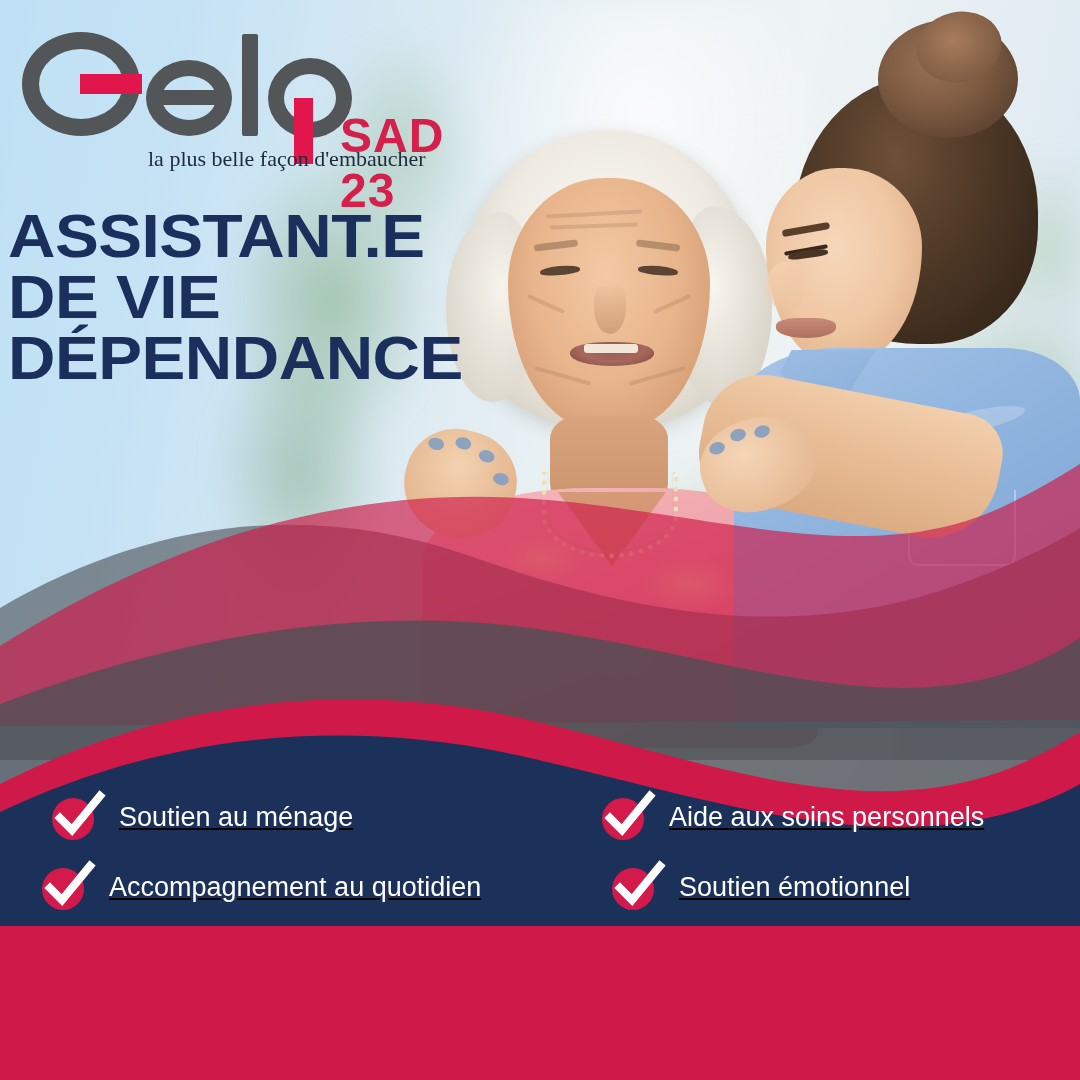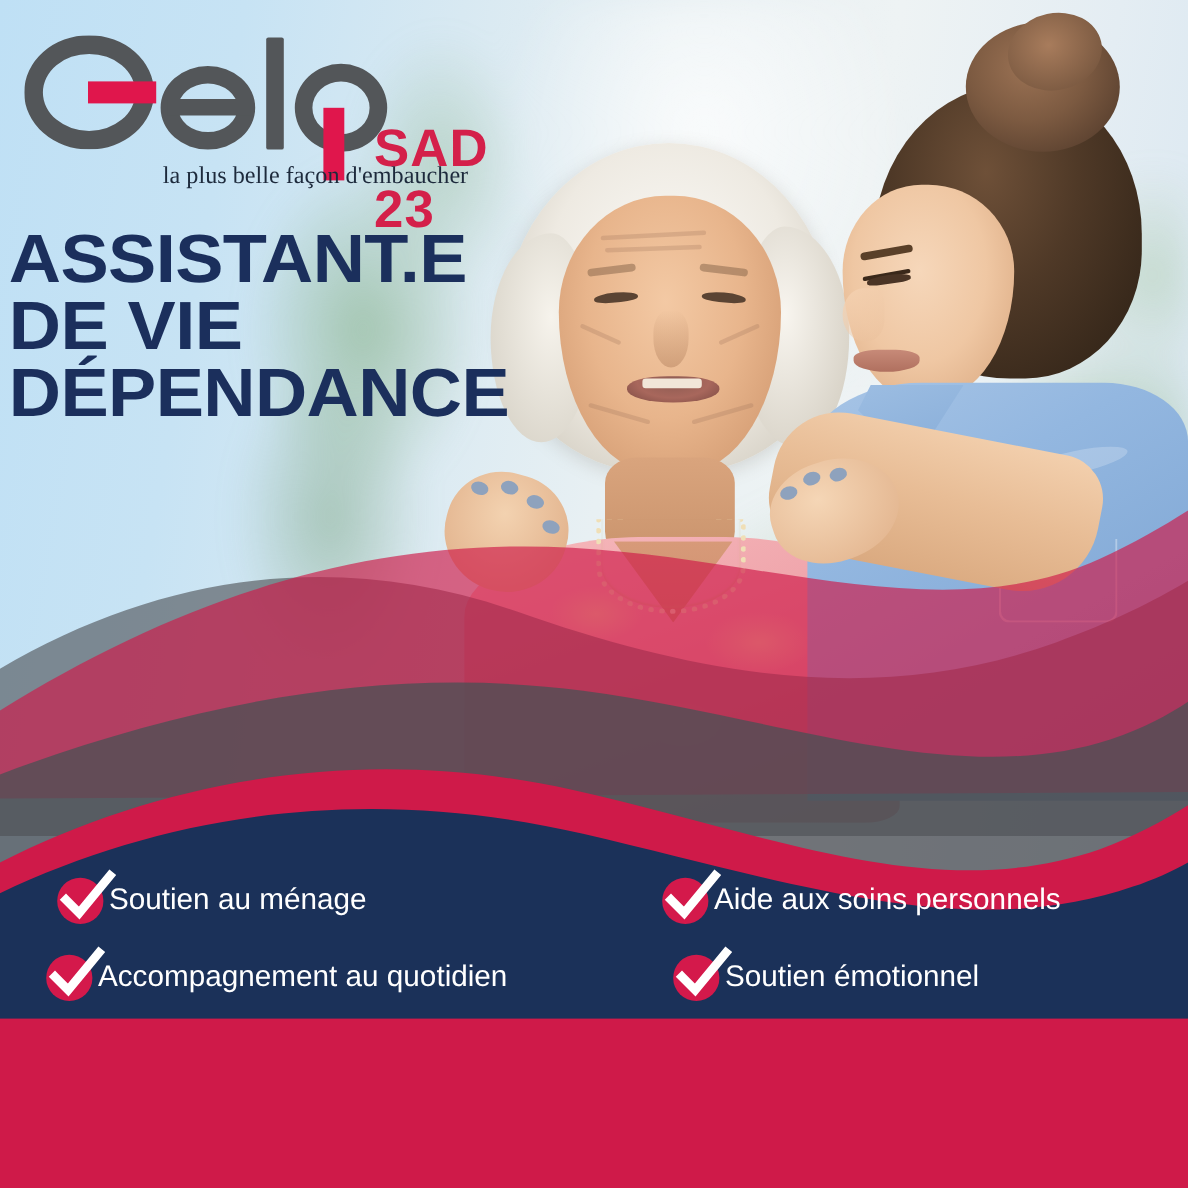--- a/index.html
+++ b/index.html
@@ -236,21 +236,21 @@
   .headline div { white-space:nowrap; }
 
   
   .features {
     position:absolute; left:0; top:782px; width:1080px; height:140px;
     display:grid;
     grid-template-columns: 560px 520px;
     grid-template-rows: 70px 70px;
     align-items:center;
   }
-  .feature { display:flex; align-items:center; gap:1px; padding-left:52px; }
+  .feature { display:flex; align-items:center; gap:21px; padding-left:52px;text-decoration:underline; }
   .feature.col2 { padding-left:42px; }
   .check { position:relative; width:46px; height:46px; flex:0 0 46px; }
   .check .disc {
     position:absolute; left:0; top:4px; width:42px; height:42px;
     background:#d4194b; border-radius:50%;
   }
   .check svg { position:absolute; left:-2px; top:-4px; }
   .feature .label {
     color:#ffffff; font-size:27px; font-family:"Liberation Sans", sans-serif;
     white-space:nowrap;

